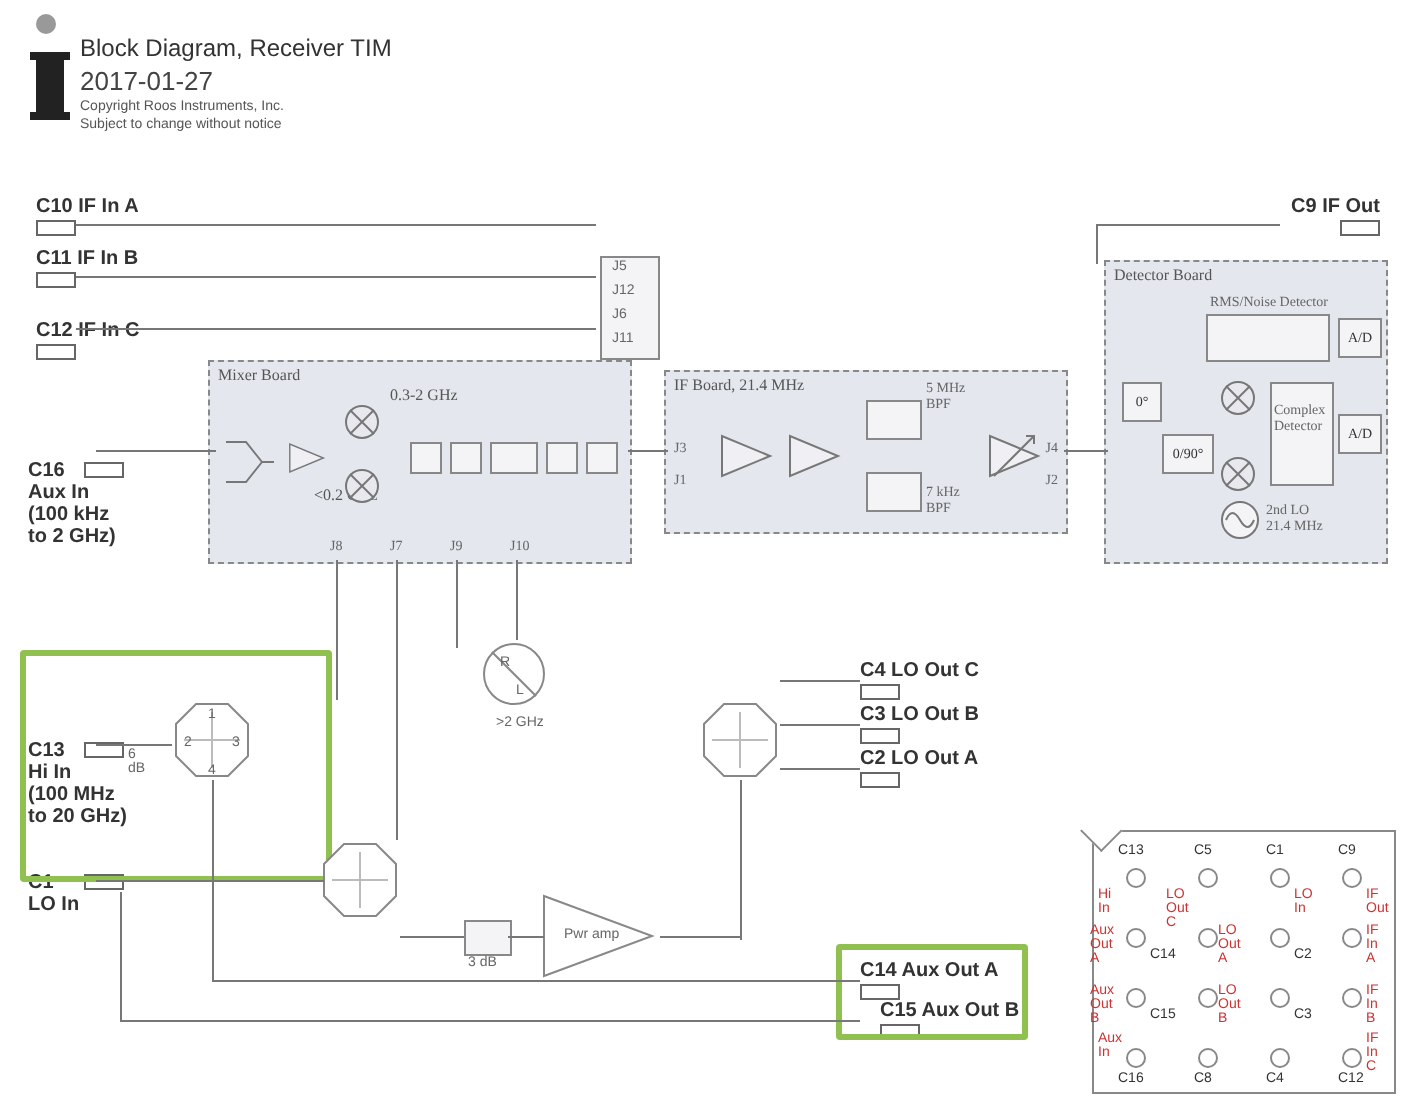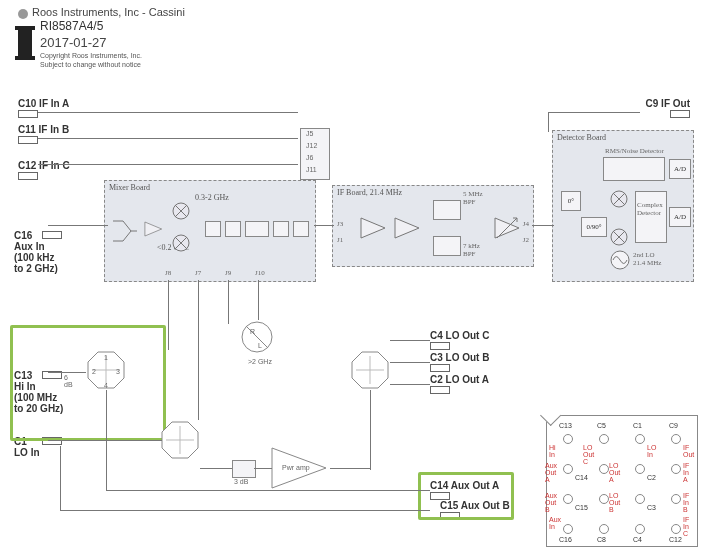--- a/index.html
+++ b/index.html
@@ -54,23 +54,23 @@
   .conn-lbl-blk { color:#333; }
   .conn-lbl-red { color:#c33; }
   .conn-txt { position:absolute; line-height:1; }
 
   .small-rect { position:absolute; border:1px solid #888; background:#f4f4f7; }
 </style>
 </head>
 <body>
 
 <div class="abs title-block">
-  <div><span class="title-dot"></span><span class="title-line1">Roos Instruments, Inc - Cassini</span></div>
+  <div><span class="title-dot"></span></div>
   <div style="margin-left:22px">
-    <div class="title-line3">RI8587A4/5</div>
+    <div class="title-line2">Block Diagram, Receiver TIM</div>
     <div class="date-line">2017-01-27</div>
     <div class="copyright">Copyright Roos Instruments, Inc.</div>
     <div class="copyright">Subject to change without notice</div>
   </div>
 </div>
 <div class="logo-bar"></div>
 
 <div class="abs" style="top:98px; left:18px;">
   <div class="port-label">C10 IF In A</div>
   <div class="port-box"></div>

